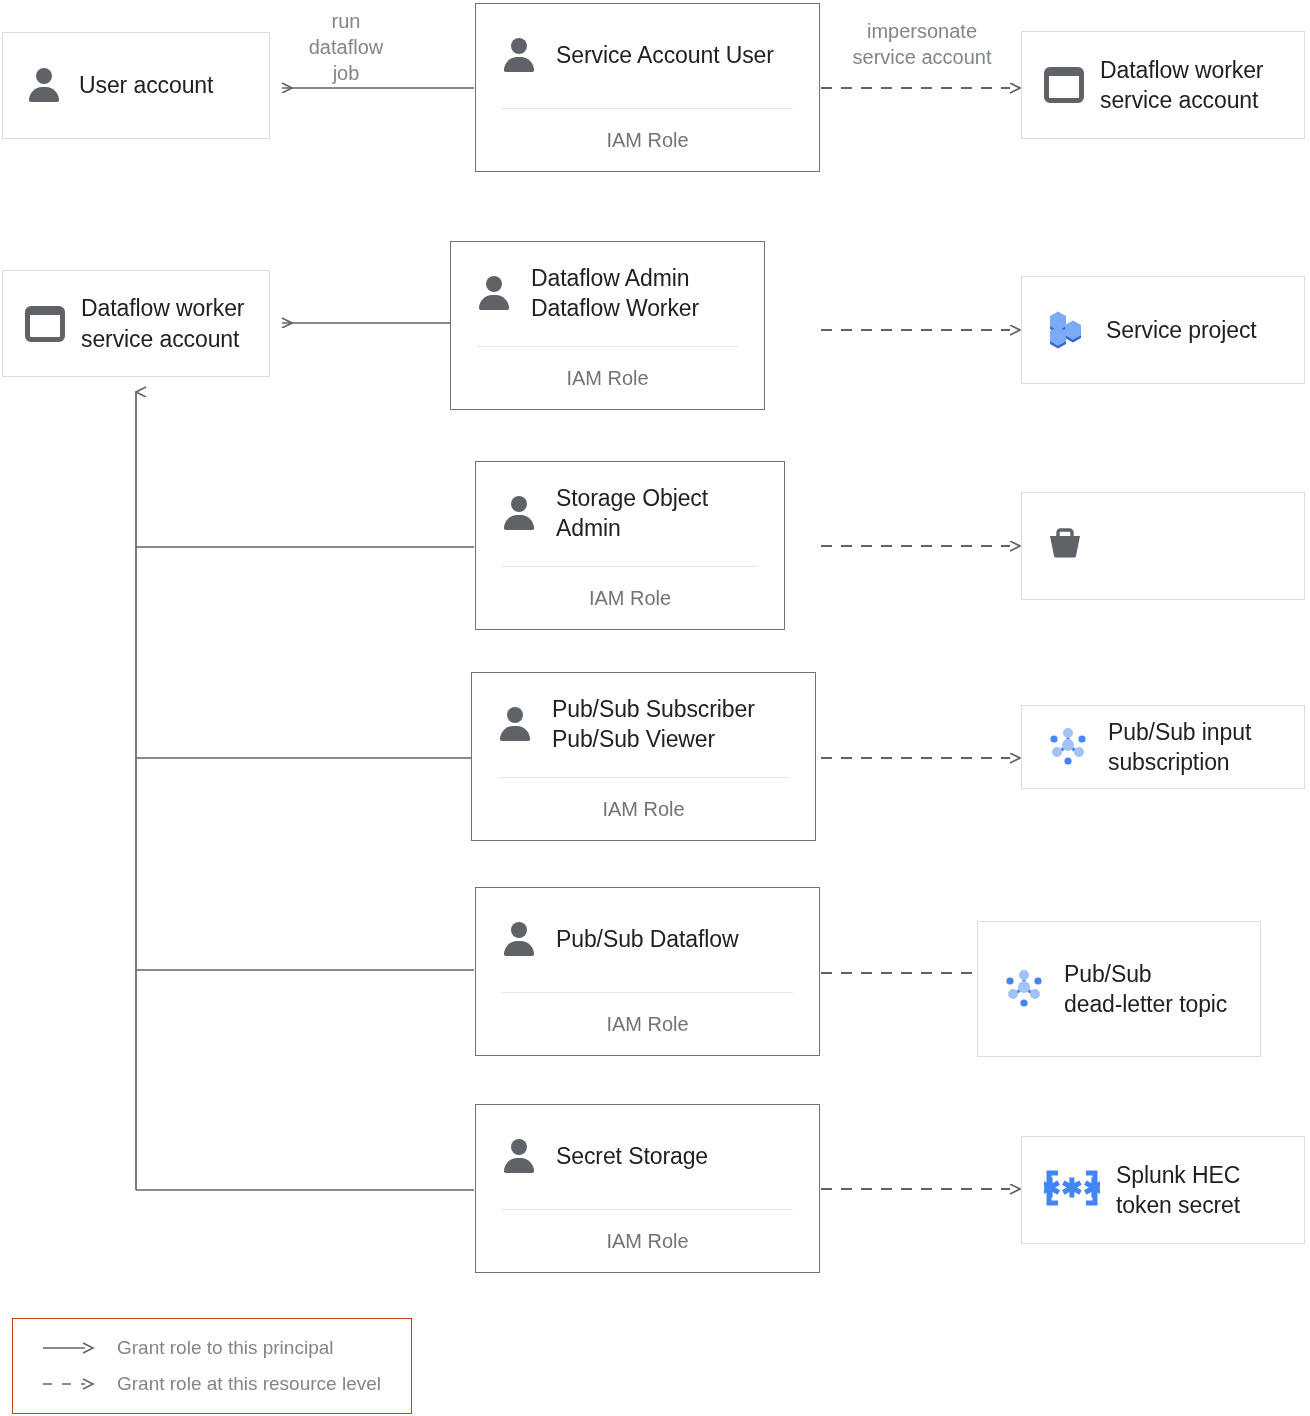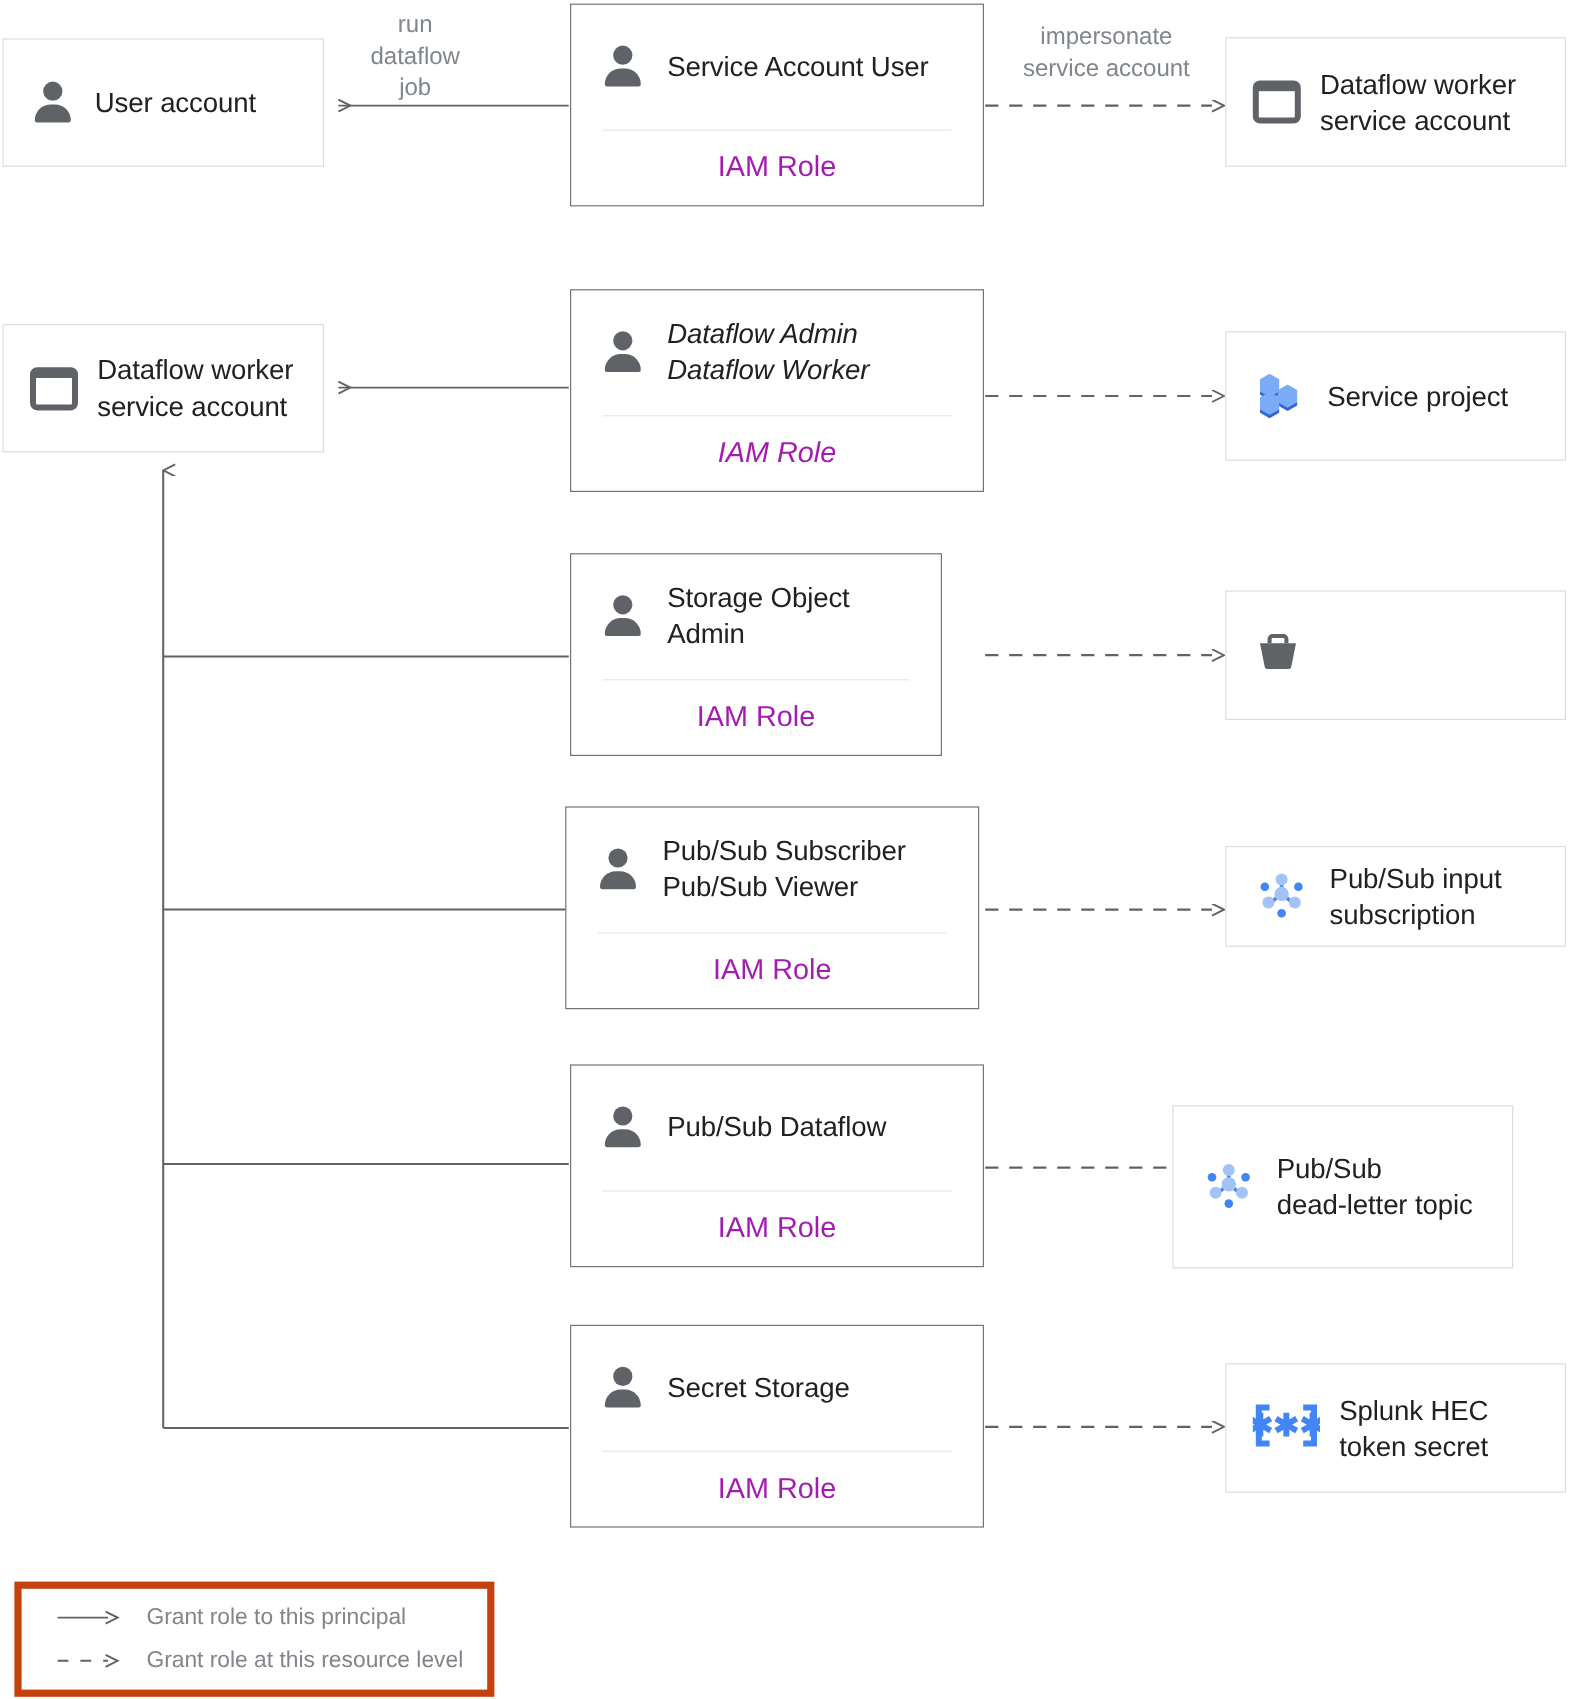--- a/index.html
+++ b/index.html
@@ -68,22 +68,22 @@
   .role-divider {
     height: 1px;
     background: #e4e6e8;
     margin: 0 26px;
   }
   .role-footer {
     height: 62px;
     display: flex;
     align-items: center;
     justify-content: center;
-    font-size: 24px;
-    color: #a21caf;
+    font-size: 20px;
+    color: #737373;
   }
 
   
   .person-icon {
     flex: 0 0 auto;
     width: 38px;
     height: 38px;
     position: relative;
   }
   .person-icon .head {
@@ -147,21 +147,21 @@
   }
 
   
   #legend {
     position: absolute;
     left: 12px;
     top: 1318px;
     width: 400px;
     height: 96px;
     box-sizing: border-box;
-    border: 6px solid #c2410c;
+    border: 1px solid #c2410c;
     background: #ffffff;
     display: flex;
     flex-direction: column;
     justify-content: center;
     gap: 14px;
     padding-left: 28px;
   }
   .legend-row {
     display: flex;
     align-items: center;
@@ -241,21 +241,21 @@
       <span class="person-icon">
         <span class="head"></span>
           <span class="body"></span>
       </span>
       <span class="role-name">Service Account User</span>
     </div>
     <div class="role-divider"></div>
     <div class="role-footer">IAM Role</div>
   </div>
 
-  <div class="role-card" style="left:475px; top:241px; width:345px; height:169px;font-style:italic;">
+  <div class="role-card" style="left:450px; top:241px; width:315px; height:169px;">
     <div class="role-top">
       <span class="person-icon">
         <span class="head"></span>
           <span class="body"></span>
       </span>
       <span class="role-name">Dataflow Admin
 Dataflow Worker</span>
     </div>
     <div class="role-divider"></div>
     <div class="role-footer">IAM Role</div>

